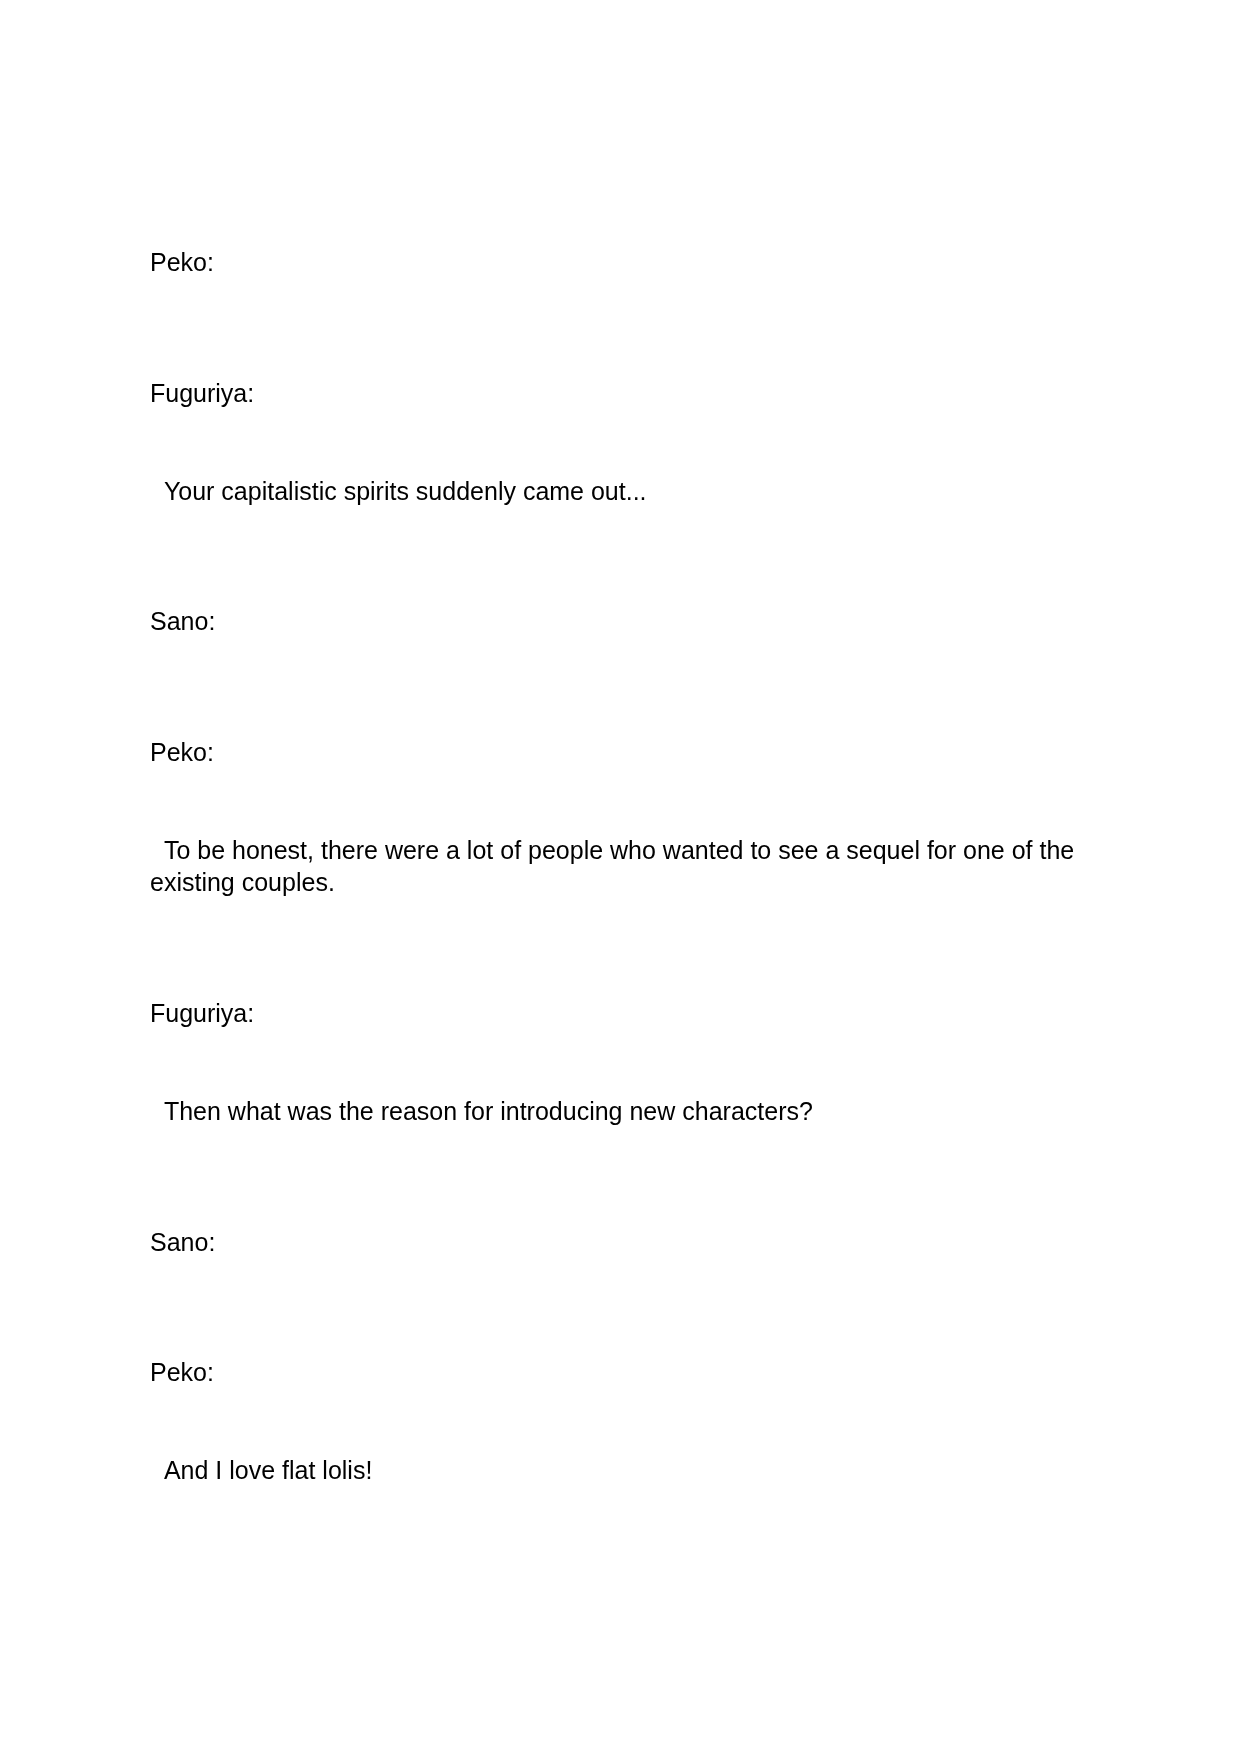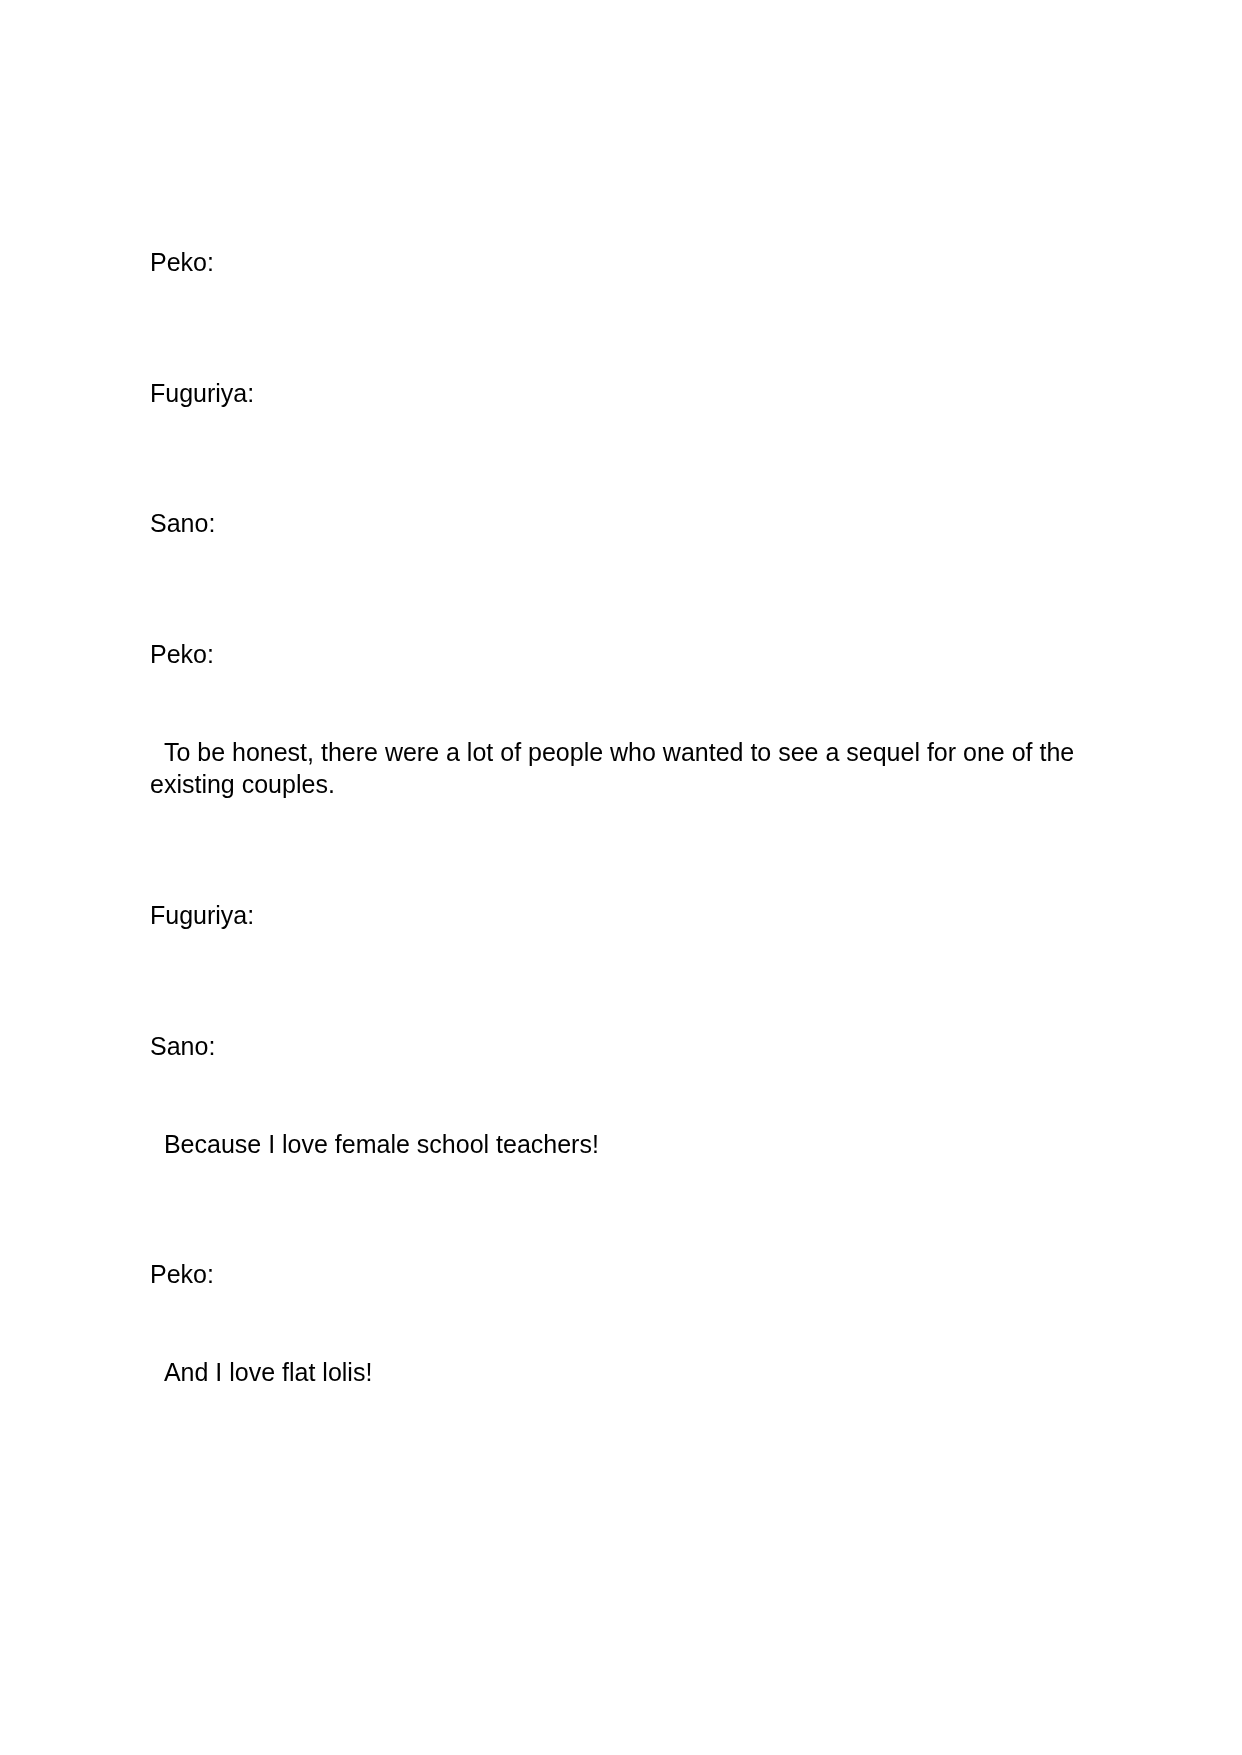--- a/index.html
+++ b/index.html
@@ -39,30 +39,31 @@
 </style>
 </head>
 <body>
 
 <div class="doc-page">
   <div class="text-block">
 
     <div class="line">Peko:</div>
 
     <div class="line">Fuguriya:</div>
+    <div class="line">  Your capitalistic spirits suddenly came out...</div>
 
     <div class="line">Sano:</div>
 
     <div class="line">Peko:</div>
     <div class="line">  To be honest, there were a lot of people who wanted to see a sequel for one of the existing couples.</div>
 
     <div class="line">Fuguriya:</div>
+    <div class="line">  Then what was the reason for introducing new characters?</div>
 
     <div class="line">Sano:</div>
-    <div class="line">  Because I love female school teachers!</div>
 
     <div class="line">Peko:</div>
     <div class="line">  And I love flat lolis!</div>
 
     
     
 
     
     
 

